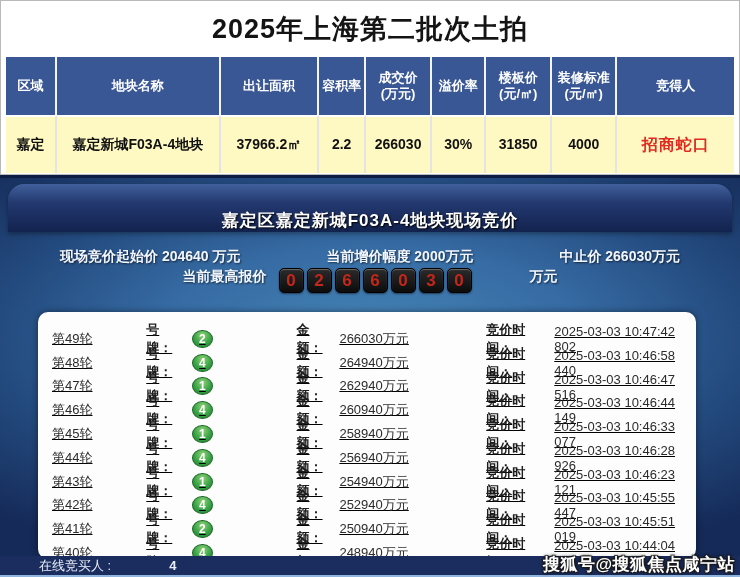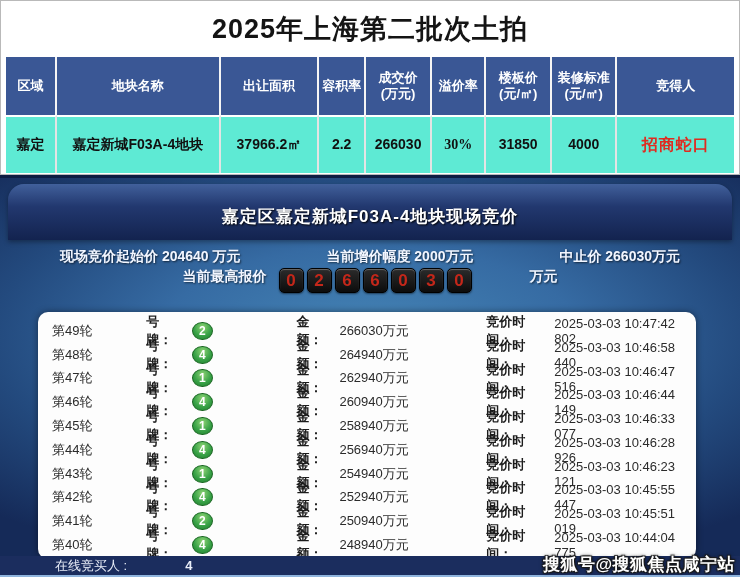--- a/index.html
+++ b/index.html
@@ -7,39 +7,39 @@
   .stage { position:relative; width:740px; height:577px; background:#fff; overflow:hidden; margin:0 auto; }
 
   
   .top-section { position:absolute; top:0; left:0; width:740px; height:175px; background:#fff; border:1px solid #b9b9b9; }
   .main-title { height:56px; display:flex; align-items:center; justify-content:center;
     font-size:27px; font-weight:bold; color:#141414; letter-spacing:1px; }
 
   .land-table { position:absolute; top:56px; left:5px; right:5px; bottom:1px; display:flex; flex-direction:column; }
   .t-row { display:flex; width:100%; }
   .t-head { height:58px; }
-  .t-body { height:59px; background:#5eead4; }
+  .t-body { height:59px; background:#fef9c3; }
   .t-cell { display:flex; align-items:center; justify-content:center; text-align:center;
     white-space:pre-line; line-height:1.25; }
   .t-head .t-cell { background:#3a5795; color:#fff; font-size:13px; font-weight:bold; border-right:2px solid #f5f5f5; }
   .t-head .t-cell:last-child { border-right:none; }
   .t-body .t-cell { color:#111; font-size:14px; font-weight:bold; border-right:2px solid #e4e4e4; border-top:2px solid #fff; }
   .t-body .t-cell:last-child { border-right:none; }
   .c0{width:7%;} .c1{width:22.5%;} .c2{width:13.5%;} .c3{width:6.5%;} .c4{width:9%;}
-  .c5{width:7.5%;font-family:Liberation Serif, serif;} .c6{width:9%;} .c7{width:9%;} .c8{width:16%;}
+  .c5{width:7.5%;} .c6{width:9%;} .c7{width:9%;} .c8{width:16%;}
   .winner { color:#e02b20 !important; font-size:16px !important; letter-spacing:1px; }
 
   
   .panel { position:absolute; top:175px; left:0; width:740px; height:402px;
     background:radial-gradient(ellipse 75% 60% at 50% 40%, #4585b6 0%, #366ba3 38%, #234a7e 68%, #152a58 100%);
     border-top:3px solid #0d1c42; }
-  .panel-cap { position:absolute; top:6px; left:8px; right:8px; height:56px;
+  .panel-cap { position:absolute; top:6px; left:8px; right:8px; height:48px;
     border-radius:16px 16px 0 0;
     background:linear-gradient(180deg, #41609b 0%, #22386f 40%, #13234f 100%);
-    display:flex; align-items:flex-end; justify-content:center; padding-bottom:12px;
+    display:flex; align-items:flex-end; justify-content:center; padding-bottom:0;
     box-shadow:0 2px 5px rgba(0,0,0,.35); }
   .panel-title { color:#fff; font-size:17px; font-weight:bold; letter-spacing:1px;
     text-shadow:1px 1px 2px #000; }
 
   .info-line { position:absolute; top:70px; left:0; right:0; display:flex;
     justify-content:space-between; padding:0 60px; color:#f2f6ff; font-size:14px;
     font-weight:bold; text-shadow:1px 1px 2px rgba(0,0,0,.6); }
 
   .highest-line { position:absolute; top:90px; left:0; right:0; height:30px;
     display:flex; justify-content:center; }
@@ -49,37 +49,37 @@
   .digit-box { width:25px; height:25px; background:linear-gradient(180deg,#2b2b2b,#0c0c0c);
     border:1px solid #000; border-radius:5px; box-shadow:inset 0 1px 1px rgba(255,255,255,.3), 0 1px 2px rgba(0,0,0,.5);
     display:flex; align-items:center; justify-content:center;
     color:#c4271a; font-size:17px; font-weight:bold; }
   .unit-label { color:#f2f6ff; font-size:14px; font-weight:bold; margin-left:58px;
     text-shadow:1px 1px 2px rgba(0,0,0,.6); }
 
   
   .bid-list { position:absolute; top:134px; left:38px; right:44px; height:247px;
     background:#fdfdfd; border-radius:10px; box-shadow:0 0 7px rgba(0,0,0,.45);
-    padding-top:7px; overflow:hidden; }
+    padding-top:15px; overflow:hidden;text-decoration:underline; }
   .bid-row { display:flex; align-items:center; height:23.8px; font-size:13px; color:#2b2b2b; }
   .b-round { width:58px; margin-left:14px; }
   .b-paddle-label { font-weight:bold; color:#1c1c1c; margin-left:38px; }
   .badge { width:21px; height:18px; margin-left:8px; border-radius:50%;
     background:radial-gradient(circle at 50% 28%, #8fd375 0%, #3aa348 55%, #1c7d2a 100%);
     border:1px solid #1a6622; color:#fff; font-size:12px; font-weight:bold;
     display:flex; align-items:center; justify-content:center; }
   .b-amount-label { font-weight:bold; color:#1c1c1c; margin-left:84px; }
   .b-amount { margin-left:5px; width:108px; }
   .b-time-label { font-weight:bold; color:#1c1c1c; margin-left:42px; }
   .b-time { margin-left:5px; }
 
   
   .footer-bar { position:absolute; left:0; right:0; bottom:2px; height:19px;
     background:#1b2d5e; display:flex; align-items:center;
-    color:#e8edf8; font-size:13px; padding-left:55px; }
+    color:#e8edf8; font-size:13px; padding-left:39px; }
   .online-count { margin-left:58px; font-weight:bold; }
   .bottom-strip { position:absolute; left:0; right:0; bottom:0; height:2px; background:#8fb4dd; }
 
   .watermark { position:absolute; right:5px; bottom:1px; z-index:9;
     color:#fff; font-size:17px; font-weight:bold; letter-spacing:.5px;
     text-shadow:-1px -1px 1px #1a1a1a, 1px -1px 1px #1a1a1a, -1px 1px 1px #1a1a1a, 1px 1px 1px #1a1a1a, 0 0 4px rgba(0,0,0,.8);margin-top:19px; }
 </style>
 </head>
 <body>
 

